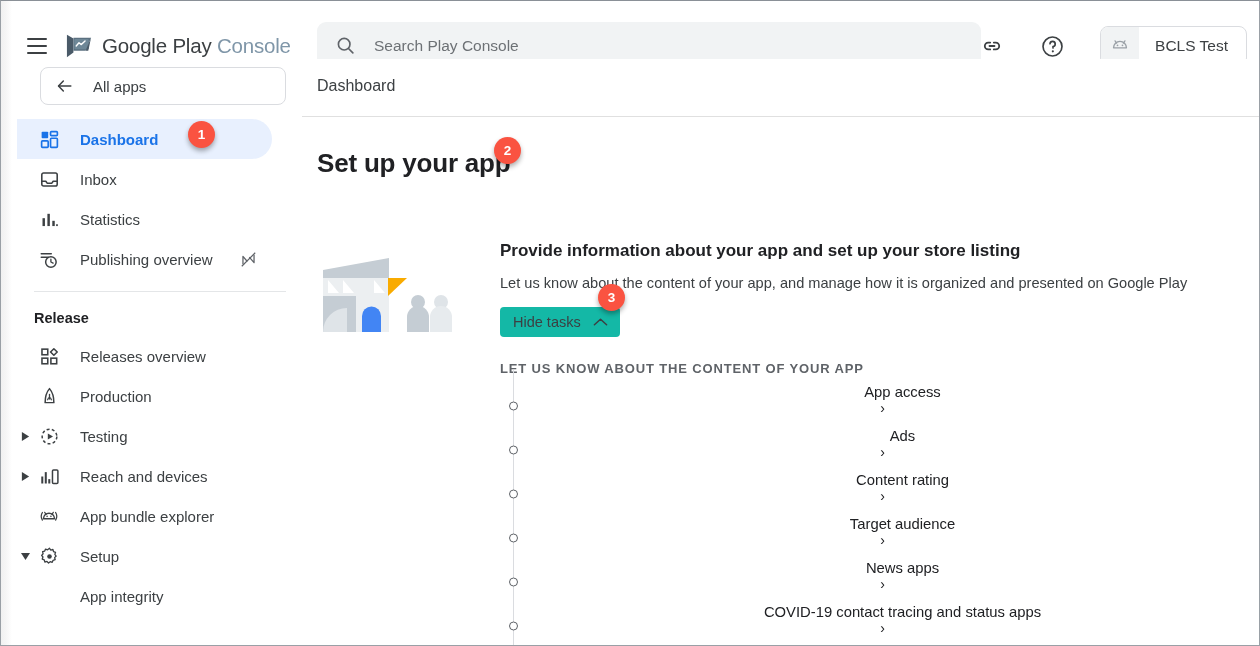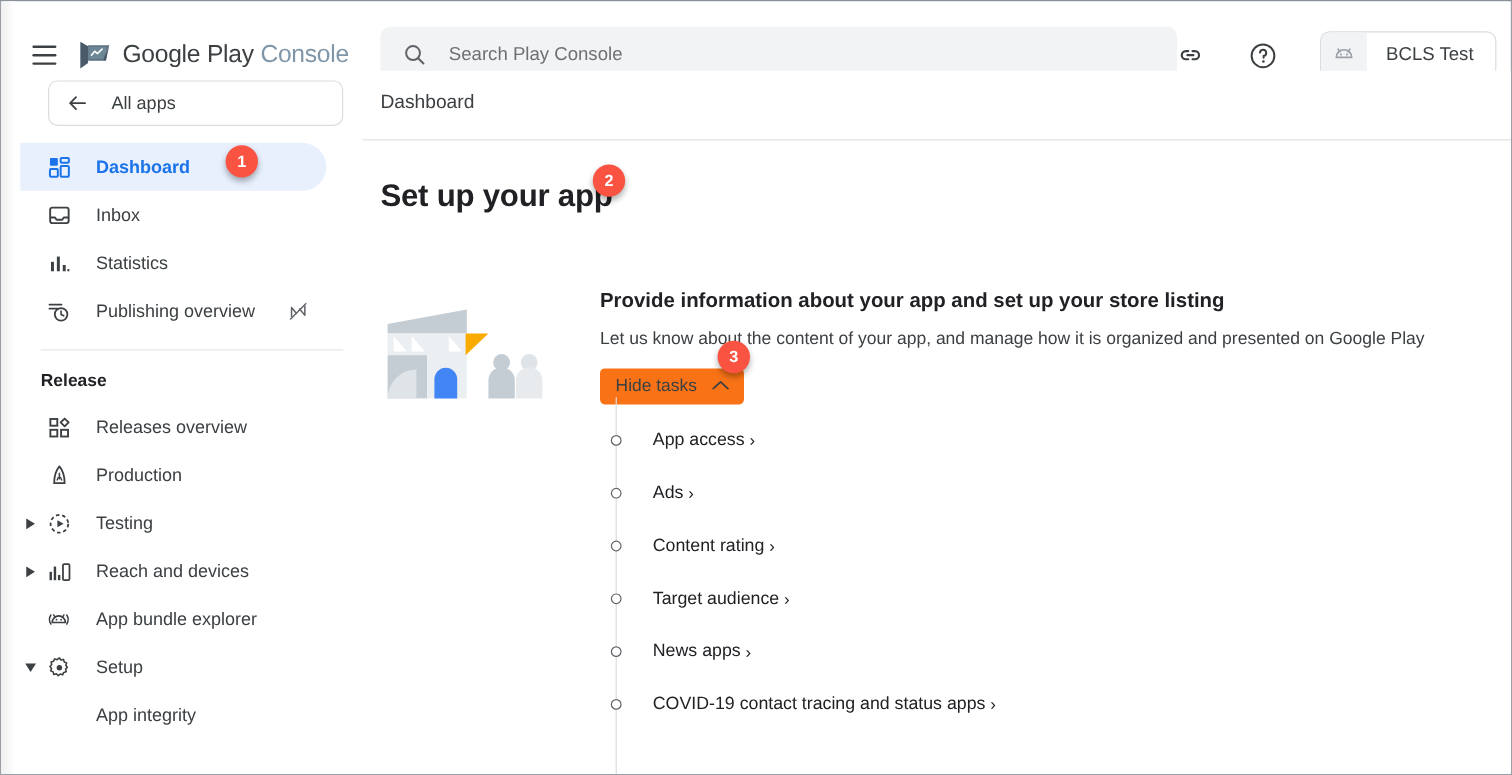--- a/index.html
+++ b/index.html
@@ -157,41 +157,42 @@
   .card {
     display:flex; margin-top:62px; padding-left:15px;
   }
   .illus { width:175px; flex:0 0 auto; padding-top:9px; }
   .cardbody { flex:1; padding-left:8px; }
   .card-h { font-size:17px; font-weight:bold; color:#202124; margin:0 0 14px 0; }
   .card-p { font-size:14.6px; color:#3c4043; margin:0 0 16px 0; }
 
   .hidetasks {
     display:inline-flex; align-items:center; gap:12px;
-    background:#f97316; border:none; border-radius:4px;
+    background:#14b8a6; border:none; border-radius:4px;
     height:30px; padding:0 12px 0 13px;
     font-family:"Liberation Sans", sans-serif;
     font-size:14.5px; color:#3c4043; cursor:pointer;
     position:relative;
   }
 
   .tasks-label {
     font-size:13px; font-weight:bold; color:#5f6368;
     letter-spacing:0.85px; margin:24px 0 0 0;
   }
 
   .tasklist { position:relative; margin-top:8px; }
   .tasklist .rail {
     position:absolute; left:13px; top:-14px; bottom:-40px;
     width:1px; background:#dadce0;
   }
   .task {
     position:relative; height:44px;
     display:flex; align-items:center;
     cursor:pointer;
+    flex-direction:column;
   }
   .task .dot {
     position:absolute; left:9px; top:50%; transform:translateY(-50%);
     width:9px; height:9px; border-radius:50%;
     border:1.4px solid #5f6368; background:#fff;
   }
   .task .tlbl {
     margin-left:44px; font-size:14.8px; color:#202124; white-space:nowrap;
   }
   .task .tchev { margin-left:4px; font-size:14px; color:#202124; }
@@ -487,20 +488,21 @@
 
         <button class="hidetasks">
           <span>Hide tasks</span>
           <span>
             <svg width="15" height="10" viewBox="0 0 16 10">
               <polyline points="1.5,8 8,2 14.5,8" fill="none" stroke="#3c4043" stroke-width="1.6" stroke-linecap="round" stroke-linejoin="round"></polyline>
             </svg>
           </span>
         </button>
 
+        <div class="tasks-label">LET US KNOW ABOUT THE CONTENT OF YOUR APP</div>
 
         <div class="tasklist">
           <div class="rail"></div>
 
           <div class="task">
             <span class="dot"></span>
             <span class="tlbl">App access</span>
             <span class="tchev">›</span>
           </div>
 

